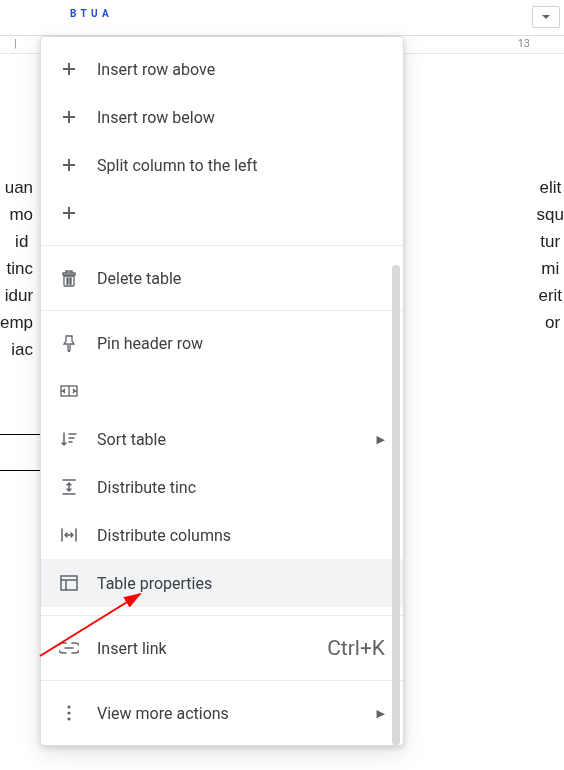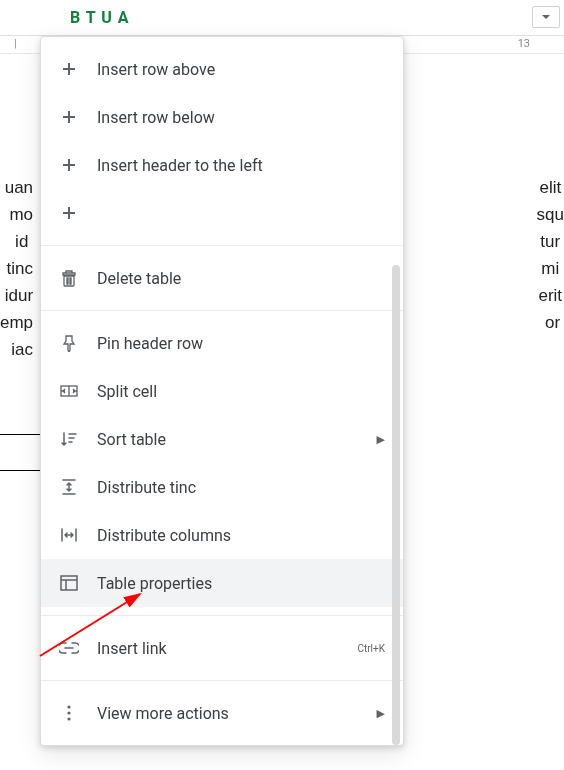--- a/index.html
+++ b/index.html
@@ -32,23 +32,23 @@
       align-items:center;
       justify-content:center;
     }
     .toolbar-right svg { width:10px; height:10px; }
     .toolbar-faded {
       position:absolute;
       top:8px;
       left:70px;
       display:flex;
       gap:18px;
-      color:#15803d;
+      color:#1d4ed8;
       font-weight:700;
-      font-size:16px;
+      font-size:10px;
       letter-spacing:1px;
     }
     .ruler {
       position: absolute;
       top: 36px; left: 0; right: 0;
       height: 18px;
       border-bottom: 1px solid #e8e8e8;
       font-size: 11px;
       color: #888;
       background:#fff;
@@ -108,21 +108,21 @@
       margin-right: 18px;
       display: flex;
       align-items: center;
       justify-content: center;
       color: #5f6368;
       flex-shrink: 0;
     }
     .menu-item .label { flex: 1; }
     .menu-item .shortcut {
       color: #5f6368;
-      font-size: 10px;
+      font-size: 21px;
     }
     .menu-item .chevron {
       color: #5f6368;
       font-size: 11px;
       margin-left: 12px;
     }
     .separator {
       height: 1px;
       background: #e8eaed;
       margin: 8px 0;
@@ -201,21 +201,21 @@
     </span>
     <span class="label">Insert row below</span>
   </div>
 
   <div class="menu-item">
     <span class="icon">
       <svg width="16" height="16" viewBox="0 0 16 16">
           <path d="M7 2h2v5h5v2H9v5H7V9H2V7h5V2z" fill="#5f6368"></path>
         </svg>
     </span>
-    <span class="label">Insert header to the left</span>
+    <span class="label">Split column to the left</span>
   </div>
 
   <div class="menu-item">
     <span class="icon">
       <svg width="16" height="16" viewBox="0 0 16 16">
           <path d="M7 2h2v5h5v2H9v5H7V9H2V7h5V2z" fill="#5f6368"></path>
         </svg>
     </span>
   </div>
 
@@ -241,21 +241,20 @@
     <span class="label">Pin header row</span>
   </div>
 
   <div class="menu-item">
     <span class="icon">
       <svg width="18" height="16" viewBox="0 0 18 16">
           <rect x="1" y="3" width="16" height="10" fill="none" stroke="#5f6368" stroke-width="1.3"></rect>
           <path d="M9 3v10M5 8H1m16 0h-4M5 6l-2 2 2 2m8-4 2 2-2 2" fill="none" stroke="#5f6368" stroke-width="1.3"></path>
         </svg>
     </span>
-    <span class="label">Split cell</span>
   </div>
 
   <div class="menu-item">
     <span class="icon">
       <svg width="18" height="16" viewBox="0 0 18 16">
           <path d="M4 2v12m0 0-2-2m2 2 2-2M9 3h7M9 7h5M9 11h3" fill="none" stroke="#5f6368" stroke-width="1.5" stroke-linecap="round"></path>
         </svg>
     </span>
     <span class="label">Sort table</span>
     <span class="chevron">▶</span>

